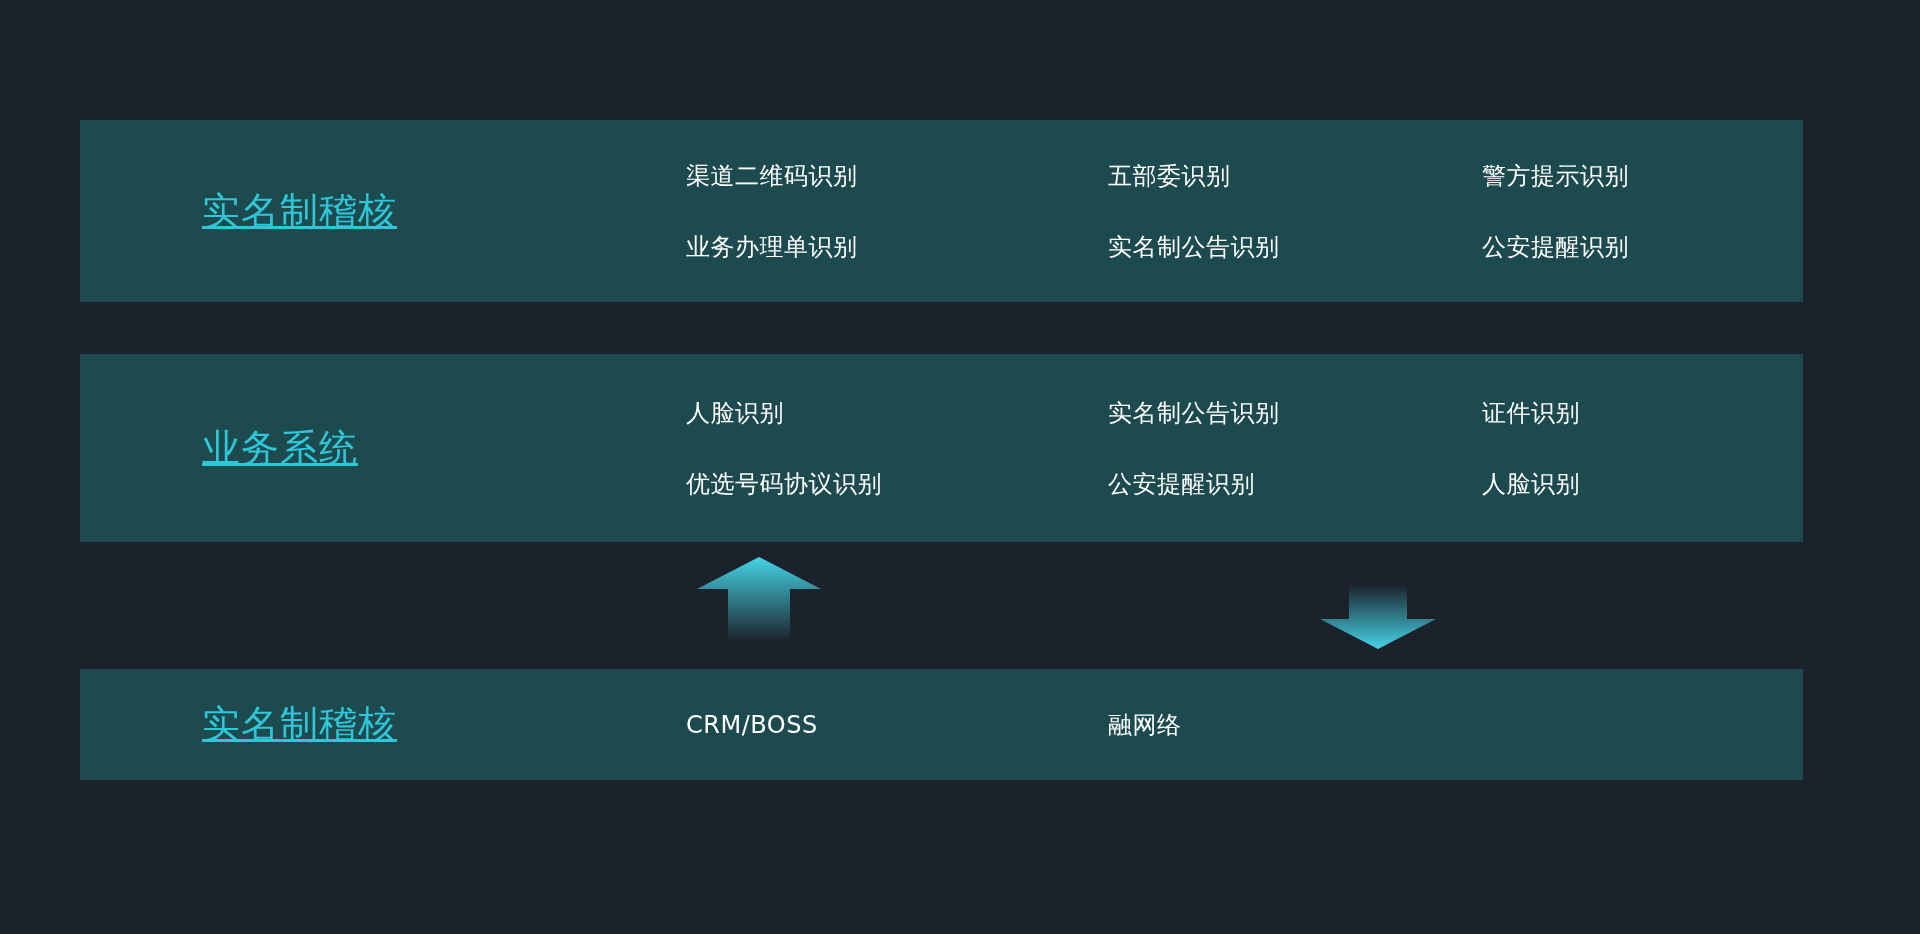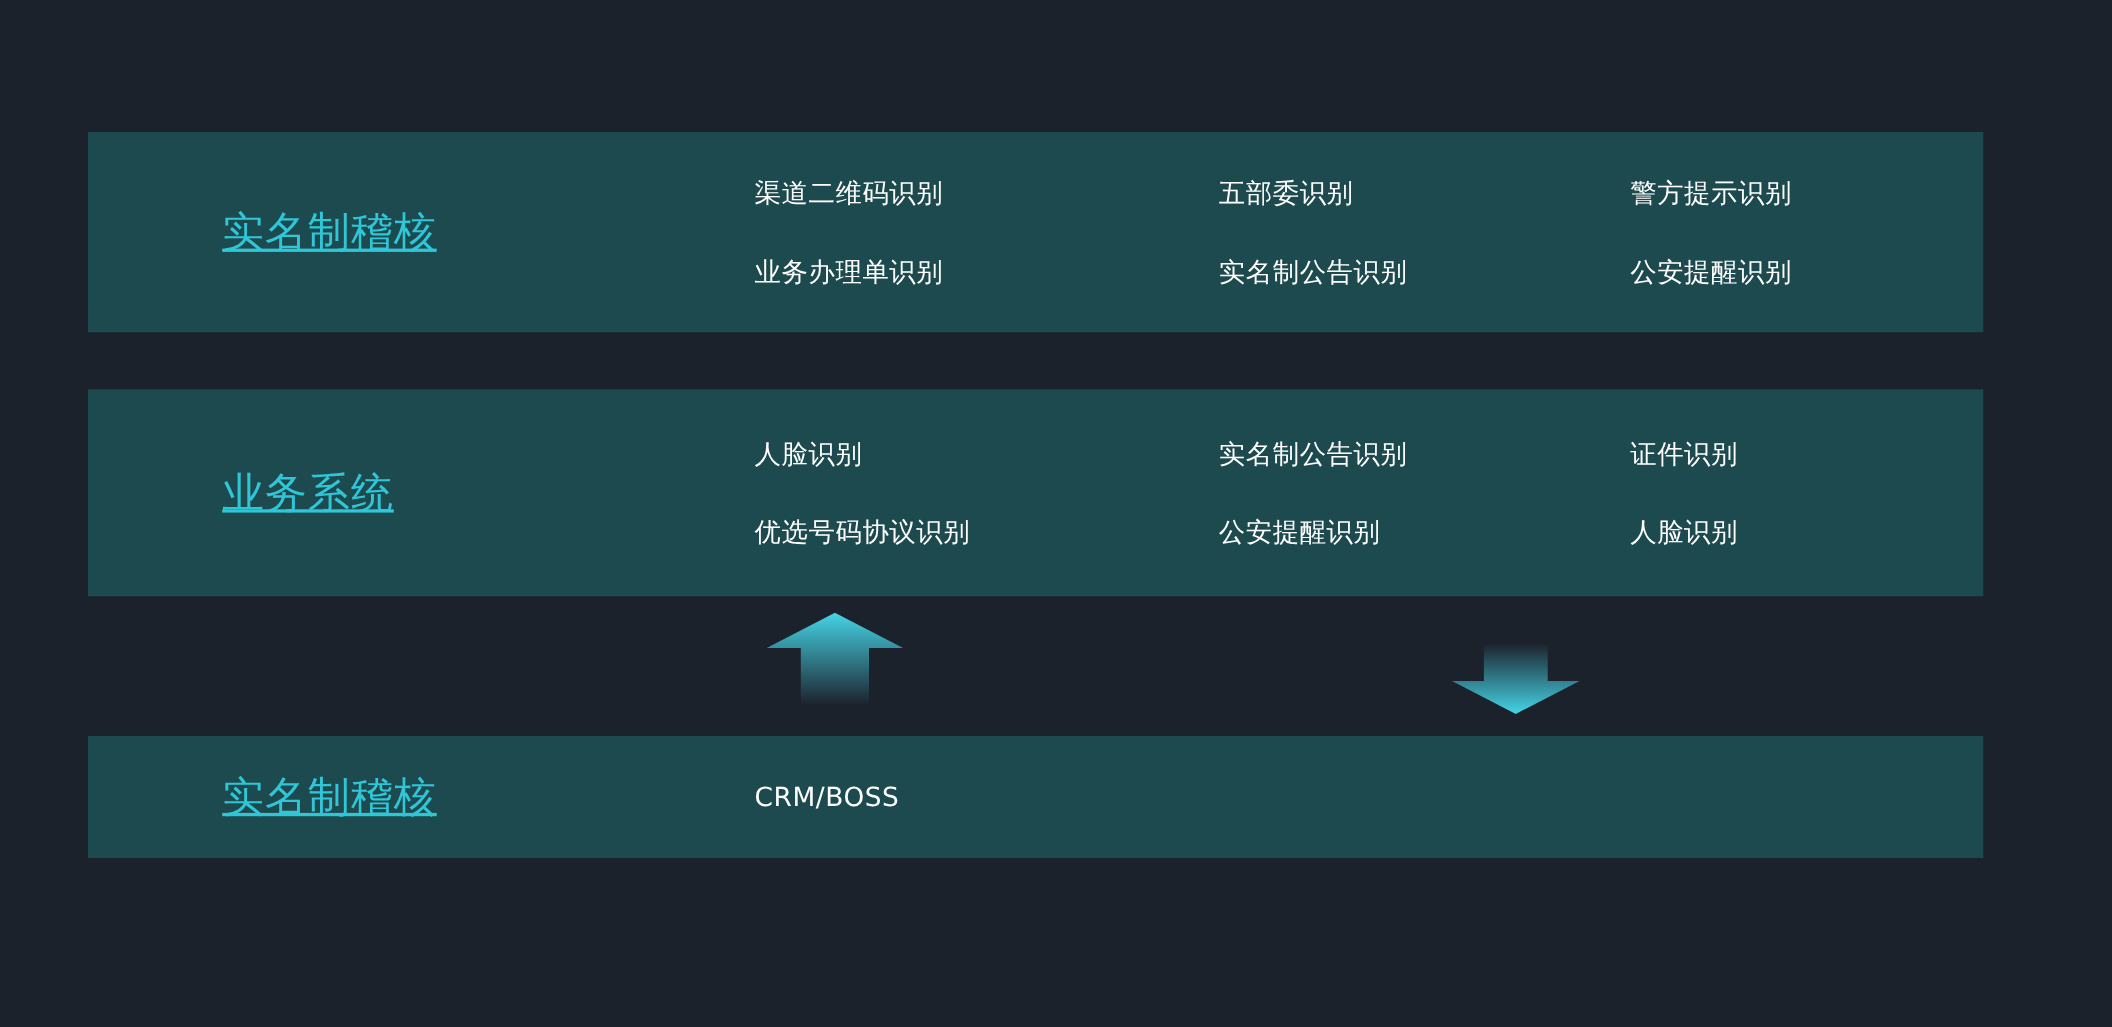--- a/index.html
+++ b/index.html
@@ -115,15 +115,18 @@
       </defs>
       <path d="M58 64 L0 34 L29 34 L29 0 L87 0 L87 34 L116 34 Z" fill="url(#gDown)"></path>
     </svg>
   </div>
 
   <div class="band band-3">
     <div class="band-title">实名制稽核</div>
     <div class="band-col">
       <div class="band-item">CRM/BOSS</div>
     </div>
+    <div class="band-col">
+      <div class="band-item">融网络</div>
+    </div>
   </div>
 
 </div>
 
 </body></html>

